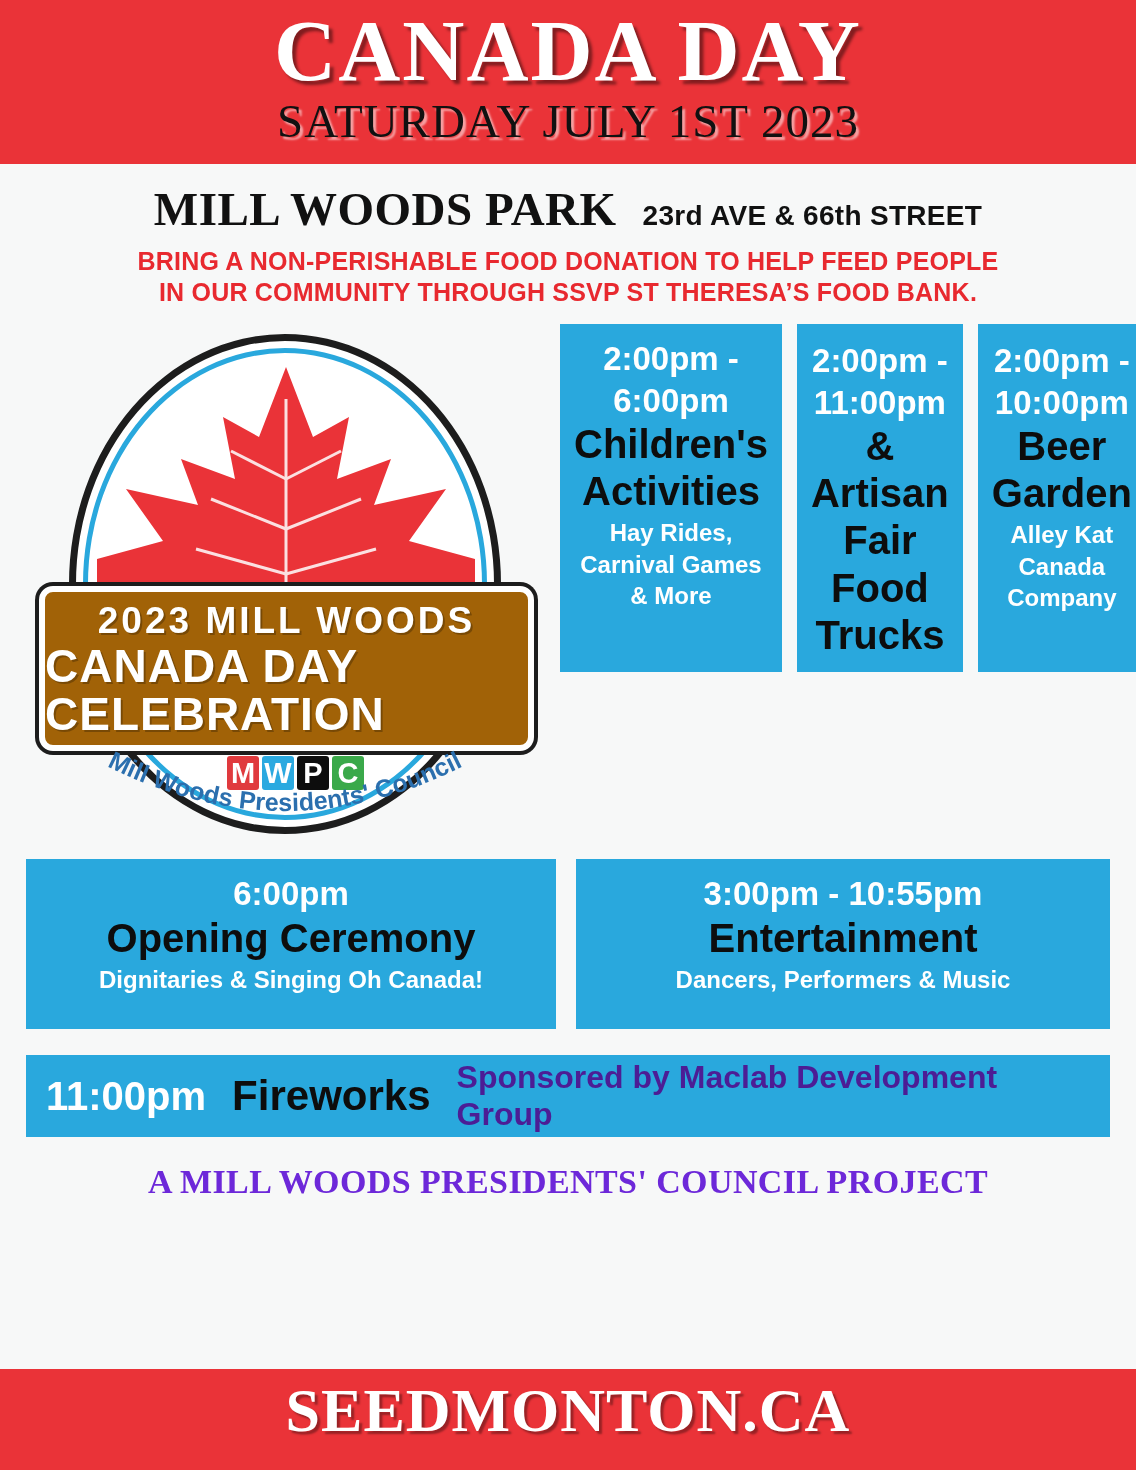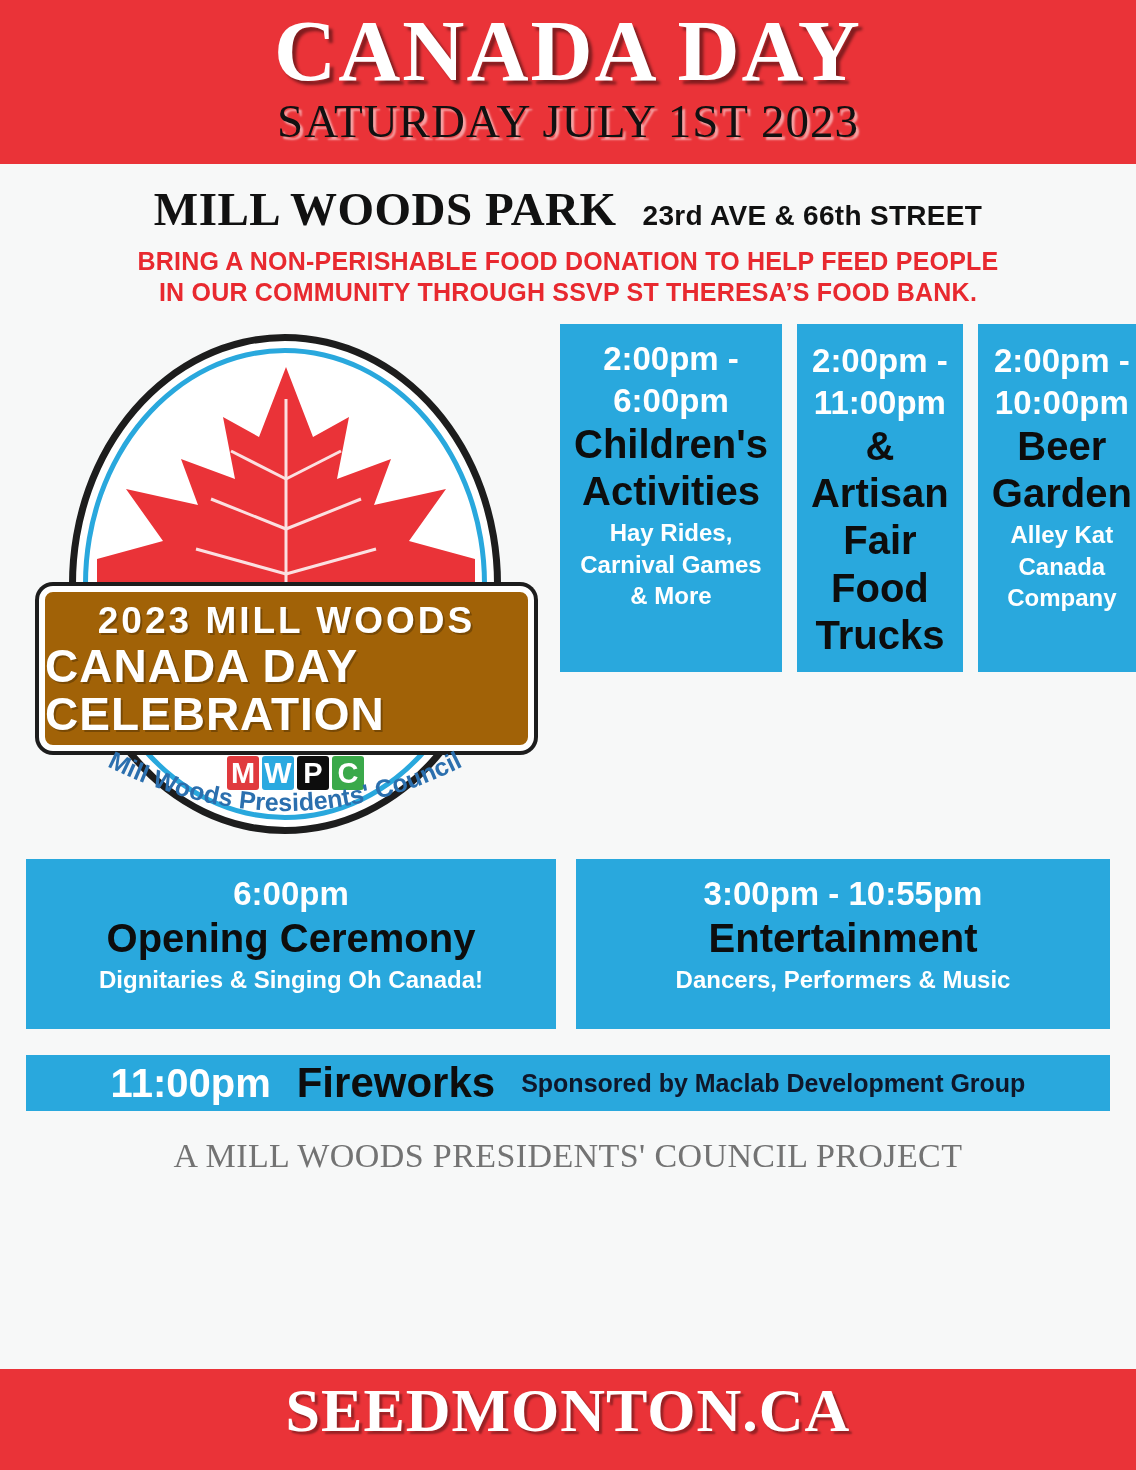--- a/index.html
+++ b/index.html
@@ -161,32 +161,32 @@
     font-size: 40px;
     font-weight: bold;
     color: #ffffff;
   }
   .fw-title {
     font-size: 42px;
     font-weight: bold;
     color: #0d0d0d;
   }
   .fw-sponsor {
-    font-size: 25px;
-    font-weight: bold;
-    color: #0f172a;
+    font-size: 32px;
+    font-weight: bold;
+    color: #4c1d95;
   }
 
   
   .project-line {
     text-align: center;
     font-family: "Liberation Serif", serif;
-    font-weight: normal;
+    font-weight: bold;
     font-size: 34px;
-    color: #737373;
+    color: #6d28d9;
     letter-spacing: 0.4px;
     padding: 26px 0 20px 0;
   }
   .bottom-banner {
     position: absolute;
     left: 0;
     right: 0;
     bottom: 0;
     background: #ea3338;
     text-align: center;

